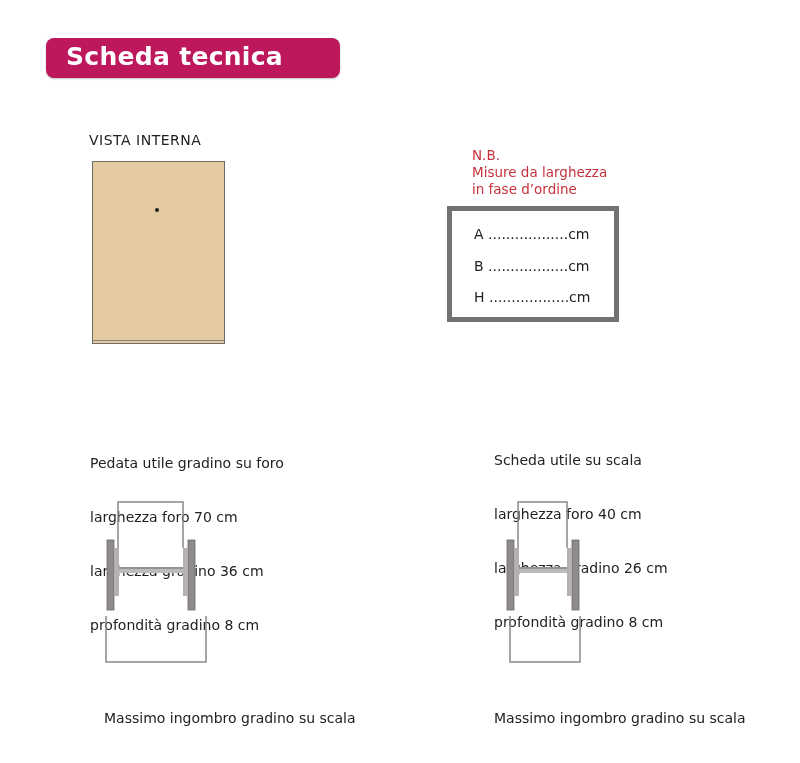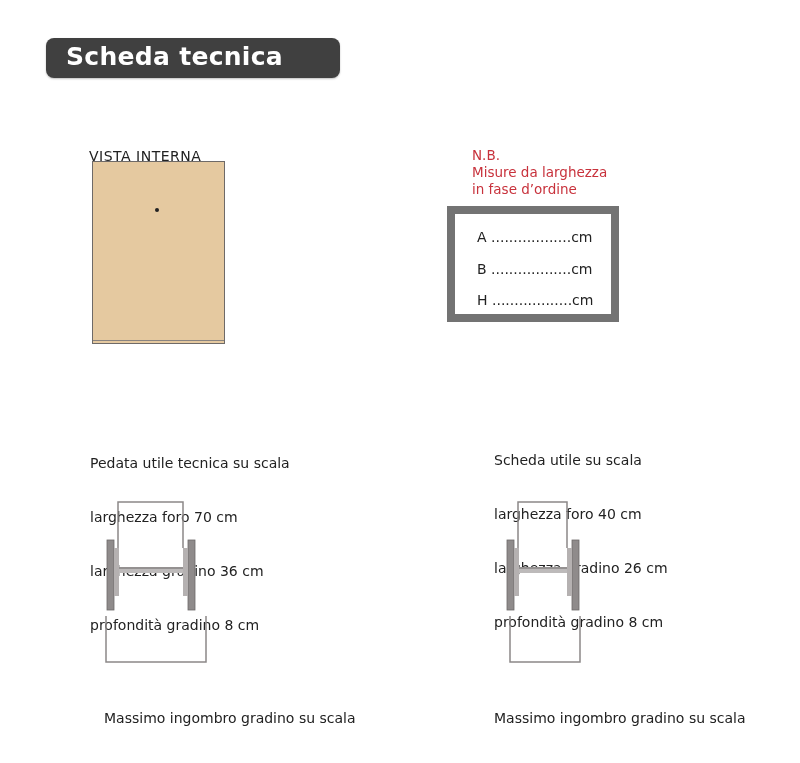--- a/index.html
+++ b/index.html
@@ -1,30 +1,30 @@
 <!DOCTYPE html>
 <html><head>
 <meta charset="utf-8">
 <style>
   html, body { margin:0; padding:0; background:#ffffff; }
   body { width:800px; height:763px; position:relative; overflow:hidden;
          font-family:"DejaVu Sans", sans-serif; color:#2a2a2a; }
   .abs { position:absolute; }
-  .title-bar { left:46px; top:38px; width:294px; height:40px; background:#404040;
+  .title-bar { left:46px; top:38px; width:294px; height:40px; background:#be185d;
                border-radius:8px; box-shadow:0 1px 2px rgba(0,0,0,0.25); }
   .title-text { left:20px; top:4px; font-family:"DejaVu Sans", sans-serif; font-weight:bold;
                 font-size:25px; color:#ffffff; letter-spacing:0.3px; white-space:nowrap; }
-  .vista-label { left:89px; top:132px; font-size:14px; letter-spacing:0.5px; color:#222;margin-top:16px; }
+  .vista-label { left:89px; top:132px; font-size:14px; letter-spacing:0.5px; color:#222; }
   .panel { left:92px; top:161px; width:133px; height:183px; background:#e5c9a0;
            border:1.5px solid #6e6a68; box-sizing:border-box; }
   .panel-base { left:0; bottom:2px; width:100%; height:1.5px; background:#8a8480; }
   .panel-dot { left:62px; top:46px; width:4px; height:4px; border-radius:50%; background:#222; }
   .nb { left:456px; top:147px; font-size:13.5px; line-height:17px; color:#c8323c;margin-left:16px; }
   .measure-box { left:447px; top:206px; width:172px; height:116px;
-                 border:8px solid #737373; box-sizing:border-box; }
+                 border:5px solid #737373; box-sizing:border-box; }
   .measure-row { position:absolute; left:22px; font-size:14px; color:#222; white-space:nowrap; }
   .spec { font-size:14px; line-height:18px; color:#222; white-space:pre; }
 </style>
 </head>
 <body>
 
 <div class="abs title-bar">
   <div class="abs title-text">Scheda tecnica</div>
 </div>
 
@@ -49,21 +49,21 @@
     <span>B</span>
     <span>..................</span><span>cm</span>
   </div>
   <div class="measure-row" style="top:78px;">
     <span>H</span>
     <span>..................</span><span>cm</span>
   </div>
 </div>
 
 <div class="abs spec" style="left:90px; top:418px;">
-  <div>Pedata utile tecnica su scala</div>
+  <div>Pedata utile gradino su foro</div>
   <div>larghezza foro 70 cm</div>
   <div>larghezza gradino 36 cm</div>
   <div>profondità gradino 8 cm</div>
 </div>
 
 <svg class="abs" style="left:100px; top:498px;" width="110" height="170" viewBox="0 0 110 170">
 
   <polyline points="18,50 18,4 83,4 83,50" fill="none" stroke="#8c8888" stroke-width="1.5"></polyline>
 
   <rect x="7" y="42" width="7" height="70" fill="#8f8b8b" stroke="#6d6969" stroke-width="0.8"></rect>

